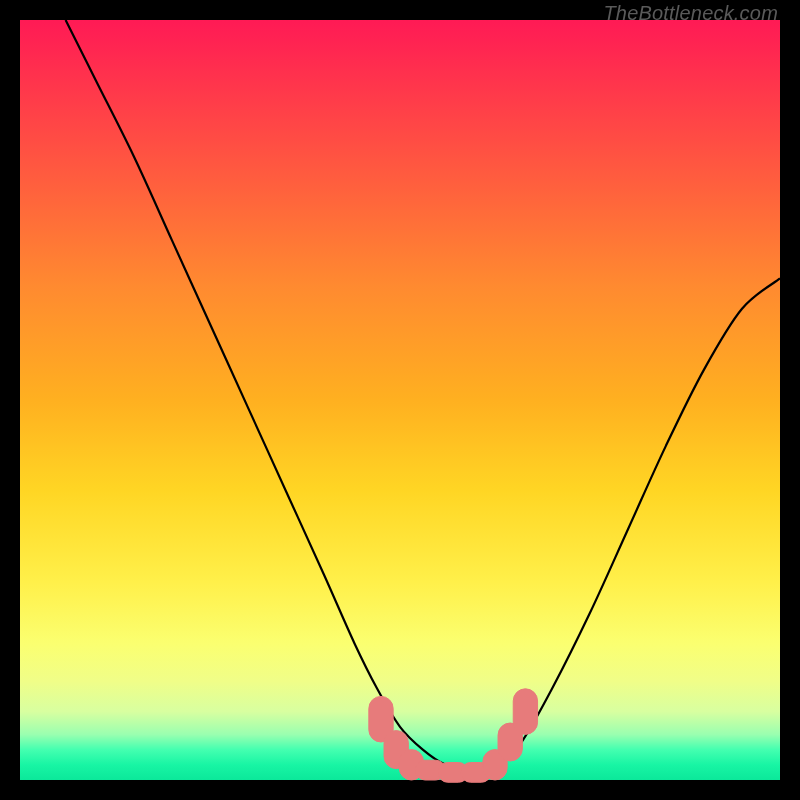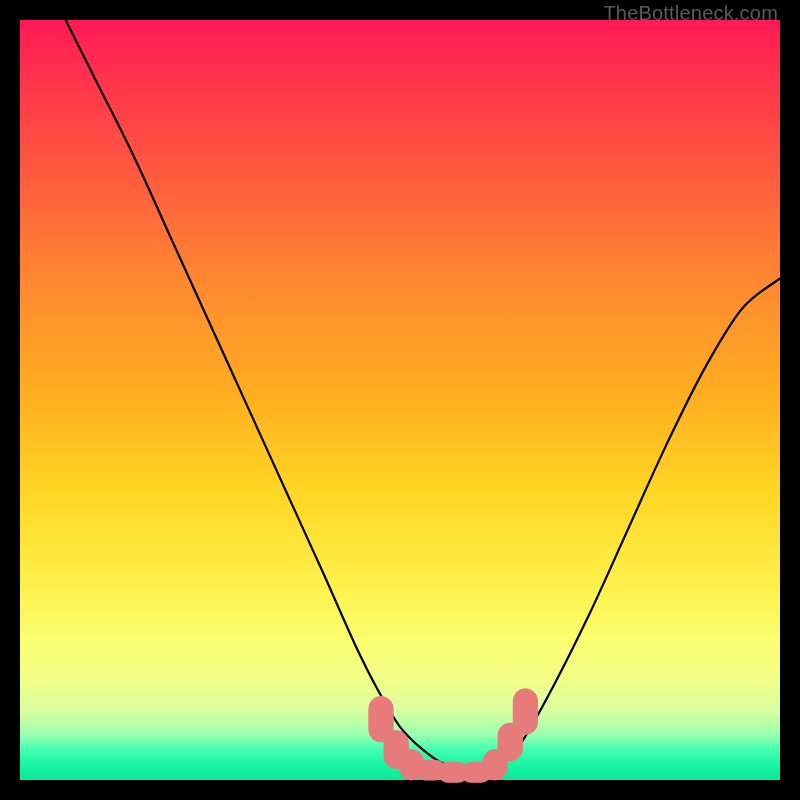--- a/index.html
+++ b/index.html
@@ -9,20 +9,21 @@
     height: 800px;
     background: #000;
     font-family: Arial, Helvetica, sans-serif;
     overflow: hidden;
   }
   .frame {
     position: relative;
     width: 800px;
     height: 800px;
     background: #000;
+    font-style: italic;
   }
   .plot-area {
     position: absolute;
     left: 20px;
     top: 20px;
     width: 760px;
     height: 760px;
     
     background: linear-gradient(
       to bottom,

